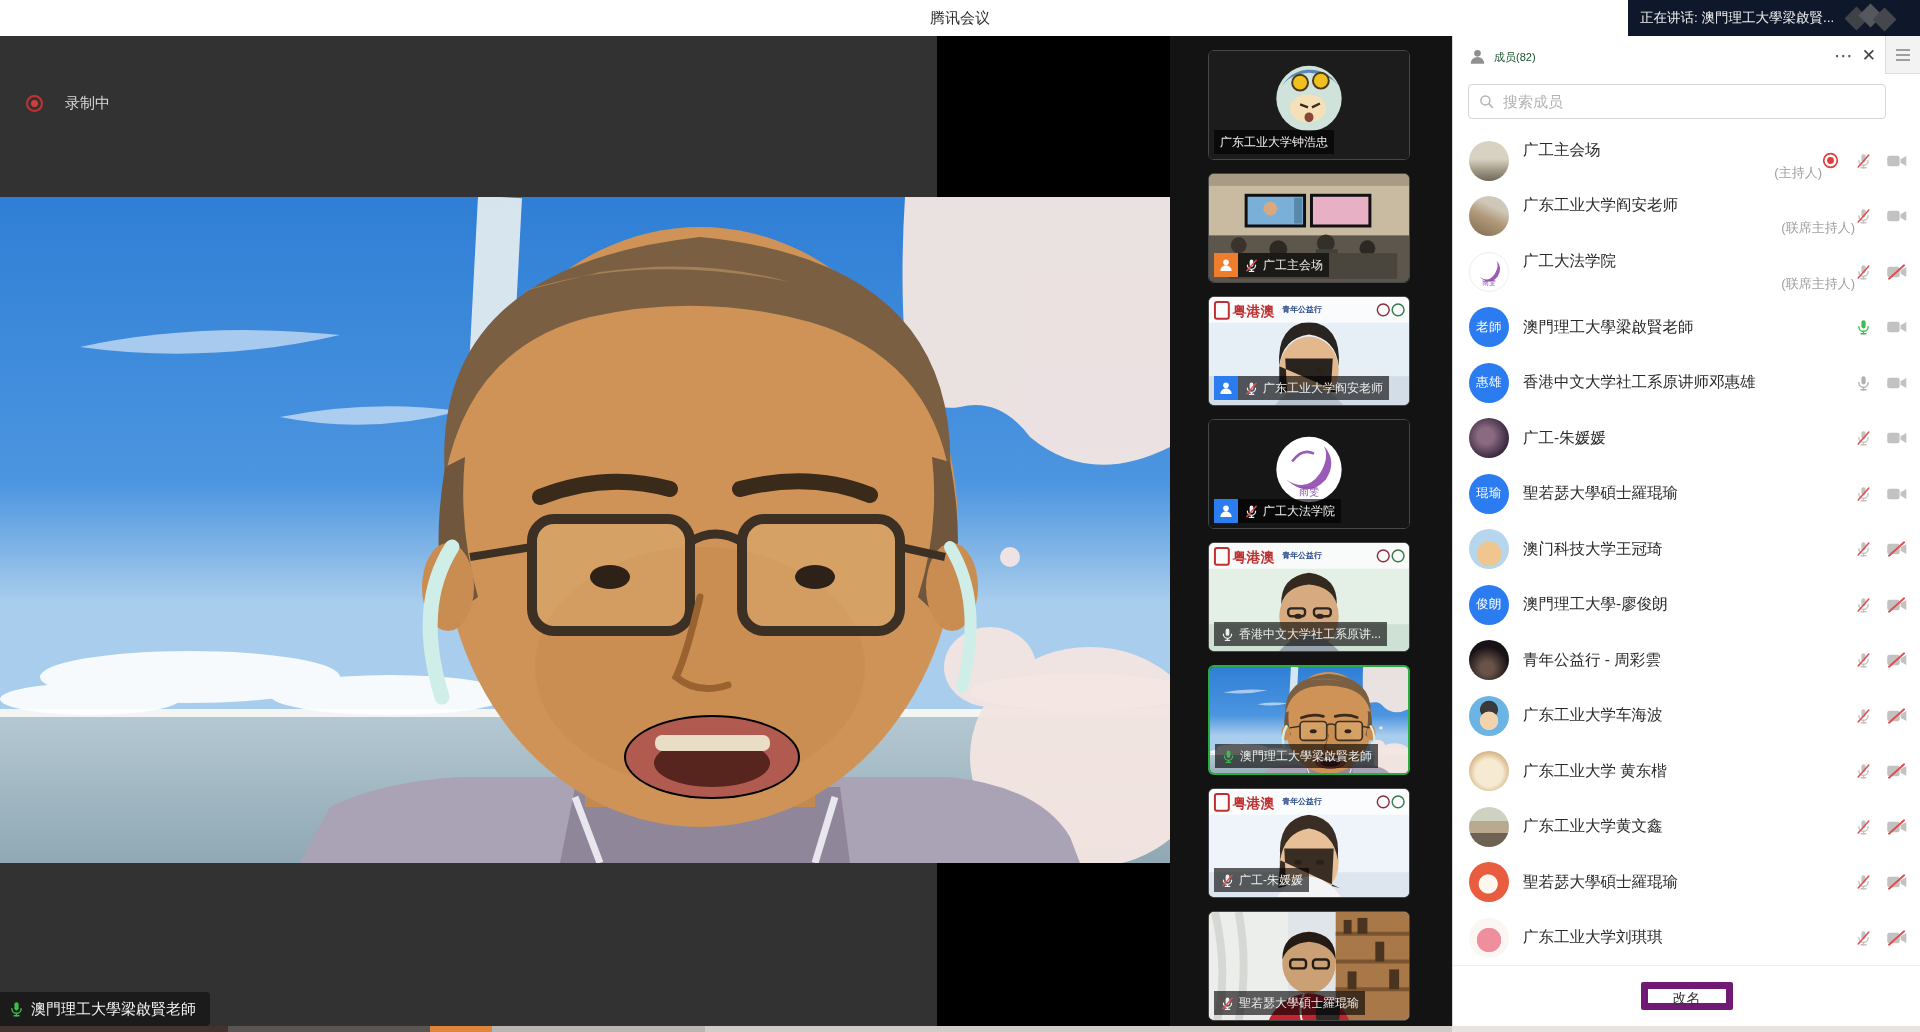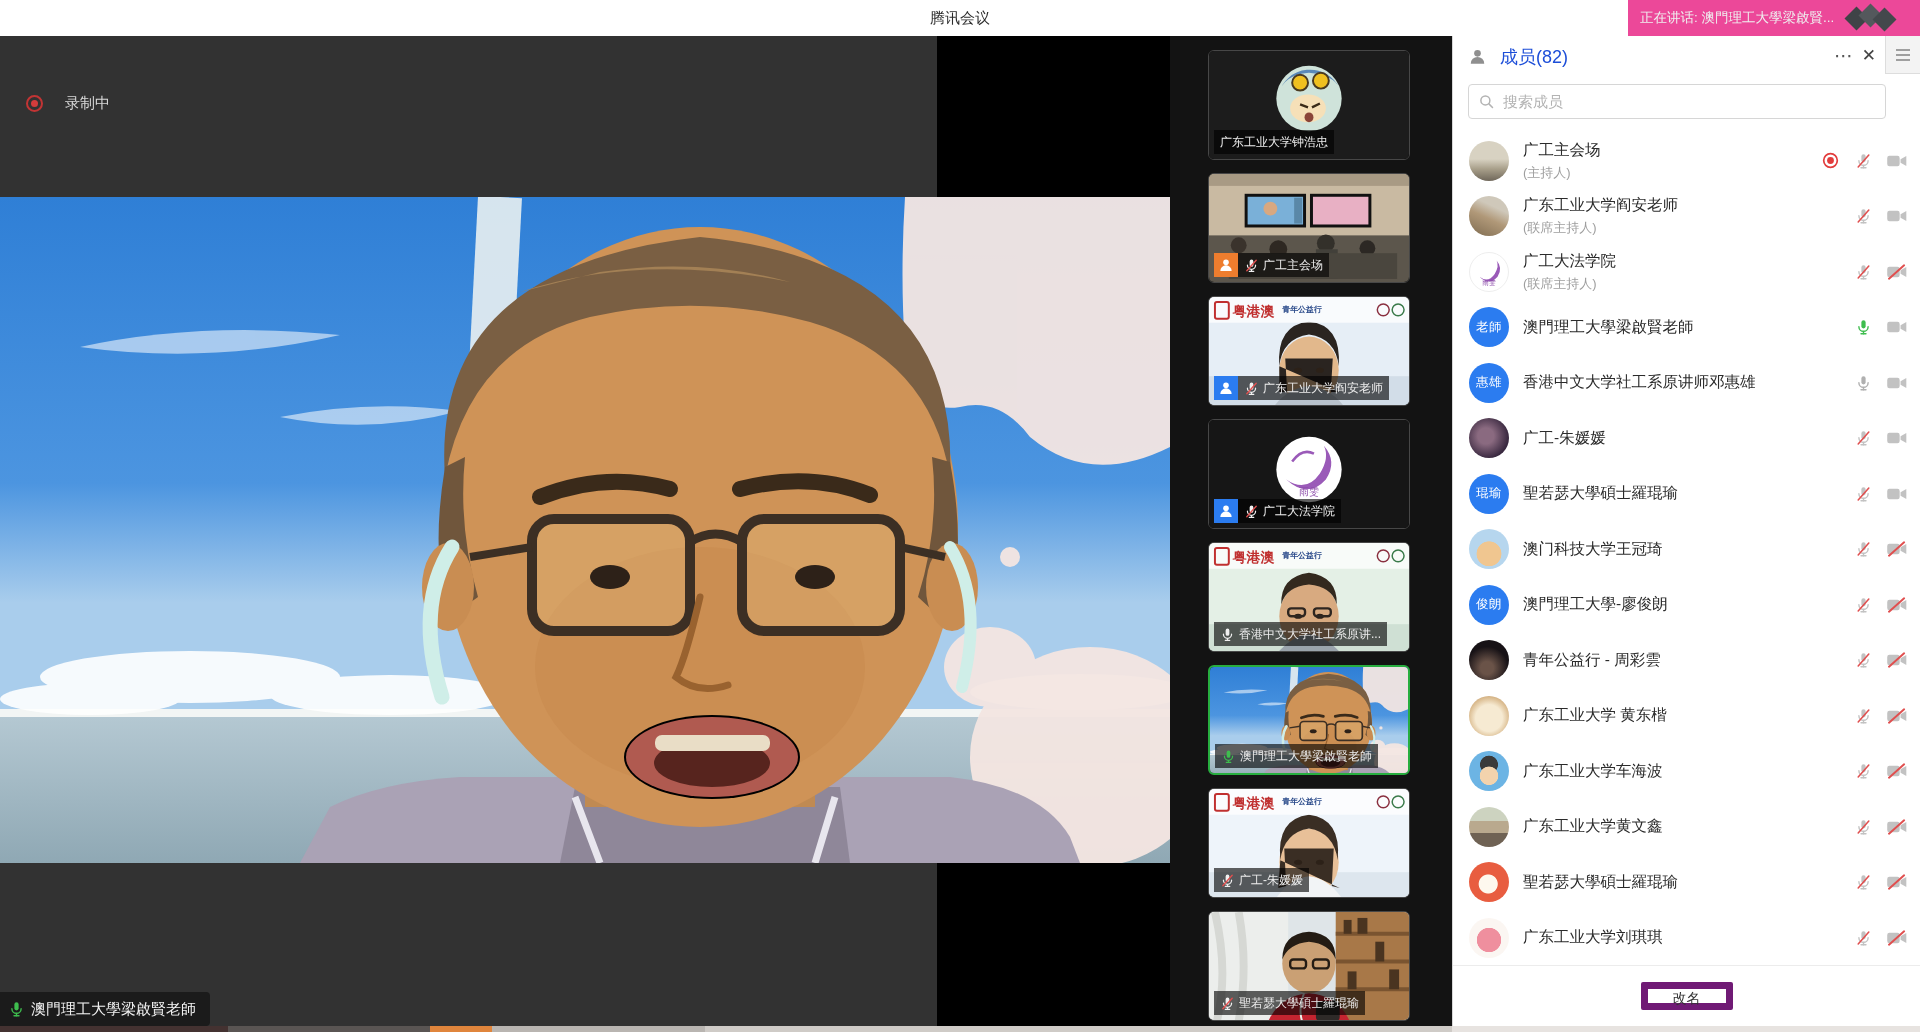--- a/index.html
+++ b/index.html
@@ -2,21 +2,21 @@
 <html><head>
 <meta charset="utf-8">
 <style>
   html,body{margin:0;padding:0;background:#000;}
   body{width:1920px;height:1032px;position:relative;overflow:hidden;
        font-family:"Liberation Sans","DejaVu Sans",sans-serif;}
   
   .titlebar{position:absolute;left:0;top:0;width:1920px;height:36px;background:#ffffff;}
   .titlebar .title{position:absolute;left:50%;top:0;transform:translateX(-50%);
        line-height:36px;font-size:15px;color:#2b2b2b;}
-  .speaking-box{position:absolute;right:0;top:0;width:292px;height:36px;background:#ec4899;
+  .speaking-box{position:absolute;right:0;top:0;width:292px;height:36px;background:#0f172a;
        display:flex;align-items:center;}
   .speaking-box .stext{color:#efefef;font-size:13.5px;padding-left:12px;white-space:nowrap;
        overflow:hidden;max-width:210px;text-overflow:ellipsis;}
   .diamonds{position:absolute;right:18px;top:6px;width:56px;height:26px;}
   .diamonds i{position:absolute;width:17px;height:17px;background:#4a4e52;transform:rotate(45deg);display:block;}
   .diamonds i:nth-child(1){left:2px;top:4px;background:#3f4347;}
   .diamonds i:nth-child(2){left:16px;top:1px;background:#54585c;}
   .diamonds i:nth-child(3){left:30px;top:5px;background:#44484c;}
   
   .stage{position:absolute;left:0;top:36px;width:937px;height:996px;background:#323232;}
@@ -41,41 +41,41 @@
   .tbadge{width:24px;height:24px;flex:0 0 24px;display:flex;align-items:center;justify-content:center;}
   .tbadge.host{background:#ee7d2e;}
   .tbadge.cohost{background:#2b7cf0;}
   .tbadge svg{width:16px;height:16px;}
   .tmic{width:15px;height:15px;flex:0 0 15px;}
   
   .panel{position:absolute;left:1452px;top:36px;width:468px;height:996px;background:#ffffff;
        border-left:1px solid #d8d8d8;box-sizing:border-box;}
   .phead{position:absolute;left:0;top:0;width:100%;height:42px;}
   .phead .picon{position:absolute;left:15px;top:11px;width:19px;height:19px;color:#8f8f8f;}
-  .phead .ptitle{position:absolute;left:47px;top:0;line-height:42px;font-size:18px;color:#1d4ed8;}
+  .phead .ptitle{position:absolute;left:41px;top:0;line-height:42px;font-size:11px;color:#14532d;}
   .phead .more{position:absolute;right:67px;top:0;line-height:40px;font-size:19px;color:#555;cursor:pointer;}
   .phead .close{position:absolute;right:44px;top:0;line-height:40px;font-size:17px;color:#444;cursor:pointer;}
   .collapse-tab{position:absolute;right:0;top:0;width:34px;height:37px;background:#f3f3f3;
        border-left:1px solid #ddd;border-bottom:1px solid #ddd;display:flex;align-items:center;justify-content:center;}
   .collapse-tab svg{width:16px;height:14px;color:#8a8a8a;}
   .searchwrap{position:absolute;left:15px;top:48px;width:396px;height:33px;border:1px solid #d6d6d6;
        border-radius:4px;display:flex;align-items:center;gap:7px;padding:0 10px;}
   .searchwrap svg{width:15px;height:15px;color:#b3b3b3;flex:0 0 15px;}
   .searchwrap input{border:none;outline:none;flex:1;font-size:15px;color:#333;background:transparent;
        font-family:inherit;}
   .searchwrap input::placeholder{color:#b3b3b3;}
   .mlist{position:absolute;left:0;top:97px;width:100%;}
   .mrow{height:55.5px;display:flex;align-items:center;padding:0 12px 0 16px;box-sizing:border-box;}
   .mavatar{width:40px;height:40px;border-radius:50%;flex:0 0 40px;overflow:hidden;position:relative;}
   .mavatar.badge{display:flex;align-items:center;justify-content:center;background:#2b7cf0;}
   .mavatar.badge span{color:#fff;font-size:12.5px;letter-spacing:0.5px;}
   .mavatar svg{position:absolute;left:0;top:0;width:100%;height:100%;}
   .mtext{margin-left:14px;flex:1;min-width:0;}
   .mname{font-size:15.5px;color:#2b2b2b;white-space:nowrap;overflow:hidden;text-overflow:ellipsis;}
-  .mrole{font-size:13px;color:#9e9e9e;margin-top:3px;}
+  .mrole{font-size:13px;color:#9e9e9e;margin-top:3px;text-align:right;}
   .micons{display:flex;align-items:center;gap:14px;flex:0 0 auto;}
   .micons .ic{display:block;}
   .ic-rec{width:17px;height:17px;color:#e23c3c;}
   .ic-mic{width:17px;height:20px;}
   .ic-cam{width:22px;height:16px;}
   .mic-muted{color:#c2c2c2;} .mic-on{color:#b0b0b0;} .mic-active{color:#3ebd4e;}
   .cam-gray{color:#c2c2c2;}
   .pdivider{position:absolute;left:0;top:929px;width:100%;height:1px;background:#ececec;}
   .pfooter{position:absolute;left:0;top:930px;width:100%;height:60px;display:flex;align-items:center;justify-content:center;}
   .rename-btn{width:92px;height:28px;background:#fff;border:7px solid #701a75;border-radius:2px;
@@ -800,48 +800,48 @@
           <span>
             <svg class="ic ic-cam cam-gray" viewBox="0 0 24 18">
               <rect x="1" y="3" width="14" height="12" rx="2.5" fill="currentColor"></rect>
               <path d="M16,7 L22.5,3.5 V14.5 L16,11 Z" fill="currentColor"></path>
               <line x1="3" y1="16.5" x2="20" y2="1.5" stroke="#e04f4f" stroke-width="2.2" stroke-linecap="round"></line>
             </svg>
           </span>
         </div>
   </div>
       <div class="mrow">
+    <div class="mavatar" style="background: radial-gradient(circle at 50% 62%, rgb(243, 211, 173) 0px, rgb(243, 211, 173) 28%, rgba(0, 0, 0, 0) 30%), radial-gradient(circle at 50% 34%, rgb(58, 58, 58) 0px, rgb(58, 58, 58) 26%, rgba(0, 0, 0, 0) 28%), linear-gradient(rgb(108, 180, 228), rgb(108, 180, 228));"></div>
+    <div class="mtext">
+      <div class="mname">广东工业大学车海波</div>
+
+    </div>
+    <div class="micons">
+          <span>
+            <svg class="ic ic-mic  mic-muted" viewBox="0 0 24 24">
+              <rect x="9" y="2.5" width="6" height="11.5" rx="3" fill="currentColor"></rect>
+              <path d="M5.5,11.5 a6.5,6.5 0 0 0 13,0" fill="none" stroke="currentColor" stroke-width="2" stroke-linecap="round"></path>
+              <line x1="12" y1="18.5" x2="12" y2="21.5" stroke="currentColor" stroke-width="2" stroke-linecap="round"></line>
+              <line x1="8.5" y1="21.5" x2="15.5" y2="21.5" stroke="currentColor" stroke-width="2" stroke-linecap="round"></line>
+              <line x1="4.5" y1="20.5" x2="19.5" y2="3.5" stroke="#e04f4f" stroke-width="2.2" stroke-linecap="round"></line>
+            </svg>
+          </span>
+          <span>
+            <svg class="ic ic-cam cam-gray" viewBox="0 0 24 18">
+              <rect x="1" y="3" width="14" height="12" rx="2.5" fill="currentColor"></rect>
+              <path d="M16,7 L22.5,3.5 V14.5 L16,11 Z" fill="currentColor"></path>
+              <line x1="3" y1="16.5" x2="20" y2="1.5" stroke="#e04f4f" stroke-width="2.2" stroke-linecap="round"></line>
+            </svg>
+          </span>
+        </div>
+  </div>
+      <div class="mrow">
     <div class="mavatar" style="background: radial-gradient(circle at 50% 55%, rgb(246, 234, 210) 0px, rgb(246, 234, 210) 45%, rgb(217, 185, 140) 70%, rgb(155, 111, 70));"></div>
     <div class="mtext">
       <div class="mname">广东工业大学 黄东楷</div>
-
-    </div>
-    <div class="micons">
-          <span>
-            <svg class="ic ic-mic  mic-muted" viewBox="0 0 24 24">
-              <rect x="9" y="2.5" width="6" height="11.5" rx="3" fill="currentColor"></rect>
-              <path d="M5.5,11.5 a6.5,6.5 0 0 0 13,0" fill="none" stroke="currentColor" stroke-width="2" stroke-linecap="round"></path>
-              <line x1="12" y1="18.5" x2="12" y2="21.5" stroke="currentColor" stroke-width="2" stroke-linecap="round"></line>
-              <line x1="8.5" y1="21.5" x2="15.5" y2="21.5" stroke="currentColor" stroke-width="2" stroke-linecap="round"></line>
-              <line x1="4.5" y1="20.5" x2="19.5" y2="3.5" stroke="#e04f4f" stroke-width="2.2" stroke-linecap="round"></line>
-            </svg>
-          </span>
-          <span>
-            <svg class="ic ic-cam cam-gray" viewBox="0 0 24 18">
-              <rect x="1" y="3" width="14" height="12" rx="2.5" fill="currentColor"></rect>
-              <path d="M16,7 L22.5,3.5 V14.5 L16,11 Z" fill="currentColor"></path>
-              <line x1="3" y1="16.5" x2="20" y2="1.5" stroke="#e04f4f" stroke-width="2.2" stroke-linecap="round"></line>
-            </svg>
-          </span>
-        </div>
-  </div>
-      <div class="mrow">
-    <div class="mavatar" style="background: radial-gradient(circle at 50% 62%, rgb(243, 211, 173) 0px, rgb(243, 211, 173) 28%, rgba(0, 0, 0, 0) 30%), radial-gradient(circle at 50% 34%, rgb(58, 58, 58) 0px, rgb(58, 58, 58) 26%, rgba(0, 0, 0, 0) 28%), linear-gradient(rgb(108, 180, 228), rgb(108, 180, 228));"></div>
-    <div class="mtext">
-      <div class="mname">广东工业大学车海波</div>
 
     </div>
     <div class="micons">
           <span>
             <svg class="ic ic-mic  mic-muted" viewBox="0 0 24 24">
               <rect x="9" y="2.5" width="6" height="11.5" rx="3" fill="currentColor"></rect>
               <path d="M5.5,11.5 a6.5,6.5 0 0 0 13,0" fill="none" stroke="currentColor" stroke-width="2" stroke-linecap="round"></path>
               <line x1="12" y1="18.5" x2="12" y2="21.5" stroke="currentColor" stroke-width="2" stroke-linecap="round"></line>
               <line x1="8.5" y1="21.5" x2="15.5" y2="21.5" stroke="currentColor" stroke-width="2" stroke-linecap="round"></line>
               <line x1="4.5" y1="20.5" x2="19.5" y2="3.5" stroke="#e04f4f" stroke-width="2.2" stroke-linecap="round"></line>

